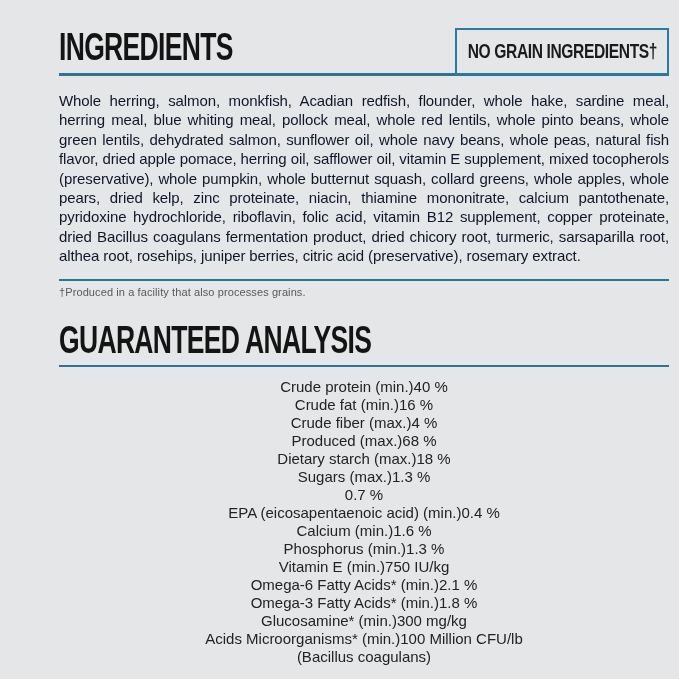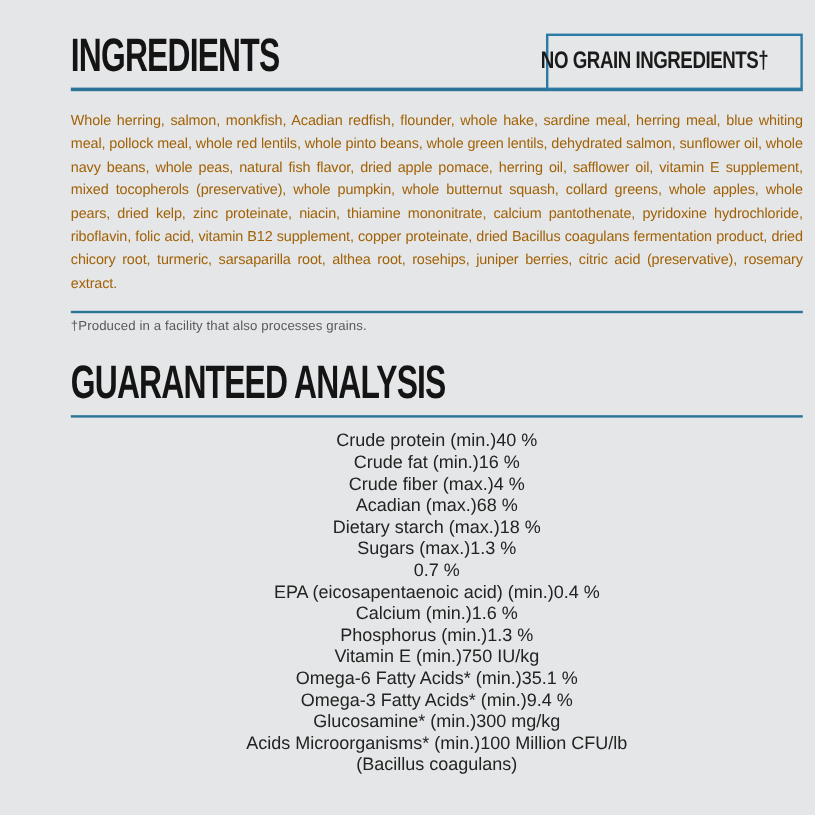--- a/index.html
+++ b/index.html
@@ -36,38 +36,38 @@
   .badge {
     position: absolute;
     right: 0;
     bottom: -2px;
     width: 214px;
     height: 47px;
     border: 2px solid #2b7aa3;
     background: #e5e6e7;
     display: flex;
     align-items: center;
-    justify-content: flex-end;
+    justify-content: center;
   }
   .badge-text {
     display: inline-block;
     font-size: 20px;
     font-weight: 700;
     color: #1b1b1b;
     letter-spacing: -0.5px;
     transform: scaleX(0.78);
     white-space: nowrap;
   }
   
   .ingredients-body {
     margin-top: 15px;
-    font-size: 12px;
+    font-size: 15px;
     line-height: 19.4px;
     text-align: justify;
-    color: #a16207;
+    color: #0f172a;
     letter-spacing: -0.1px;
   }
   .footnote-rule {
     margin-top: 13px;
     border-bottom: 2.5px solid #2b7496;
   }
   .footnote {
     margin-top: 5px;
     font-size: 11px;
     color: #595959;
@@ -121,21 +121,21 @@
     </div>
     <div class="ga-row">
       <span class="ga-label">Crude fat (min.)</span>
       <span class="ga-value">16 %</span>
     </div>
     <div class="ga-row">
       <span class="ga-label">Crude fiber (max.)</span>
       <span class="ga-value">4 %</span>
     </div>
     <div class="ga-row">
-      <span class="ga-label">Acadian (max.)</span>
+      <span class="ga-label">Produced (max.)</span>
       <span class="ga-value">68 %</span>
     </div>
     <div class="ga-row">
       <span class="ga-label">Dietary starch (max.)</span>
       <span class="ga-value">18 %</span>
     </div>
     <div class="ga-row">
       <span class="ga-label">Sugars (max.)</span>
       <span class="ga-value">1.3 %</span>
     </div>
@@ -153,25 +153,25 @@
     <div class="ga-row">
       <span class="ga-label">Phosphorus (min.)</span>
       <span class="ga-value">1.3 %</span>
     </div>
     <div class="ga-row">
       <span class="ga-label">Vitamin E (min.)</span>
       <span class="ga-value">750 IU/kg</span>
     </div>
     <div class="ga-row">
       <span class="ga-label">Omega-6 Fatty Acids* (min.)</span>
-      <span class="ga-value">35.1 %</span>
+      <span class="ga-value">2.1 %</span>
     </div>
     <div class="ga-row">
       <span class="ga-label">Omega-3 Fatty Acids* (min.)</span>
-      <span class="ga-value">9.4 %</span>
+      <span class="ga-value">1.8 %</span>
     </div>
     <div class="ga-row">
       <span class="ga-label">Glucosamine* (min.)</span>
       <span class="ga-value">300 mg/kg</span>
     </div>
     <div class="ga-row">
       <span class="ga-label">Acids Microorganisms* (min.)</span>
       <span class="ga-value">100 Million CFU/lb</span>
     </div>
     <div class="ga-row">

